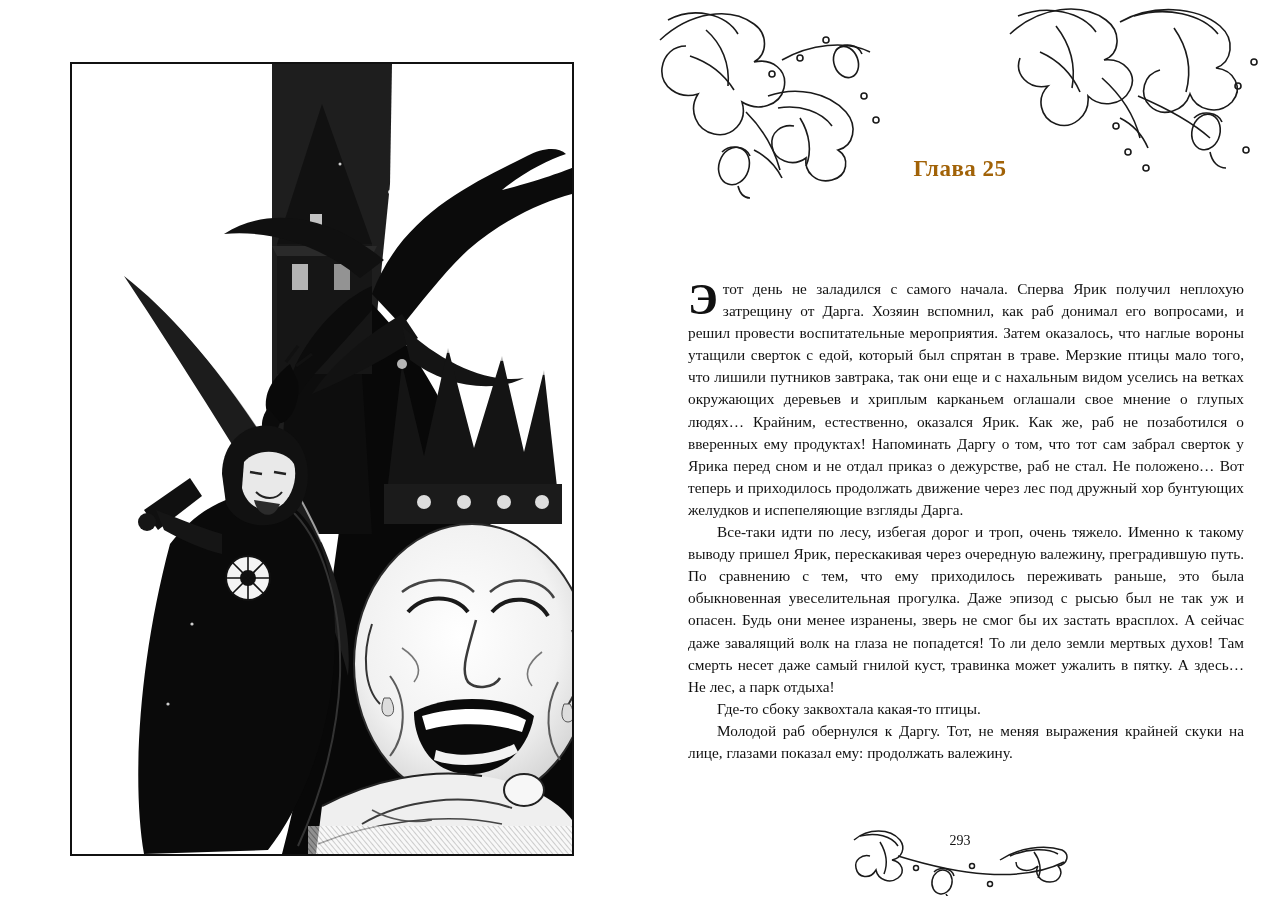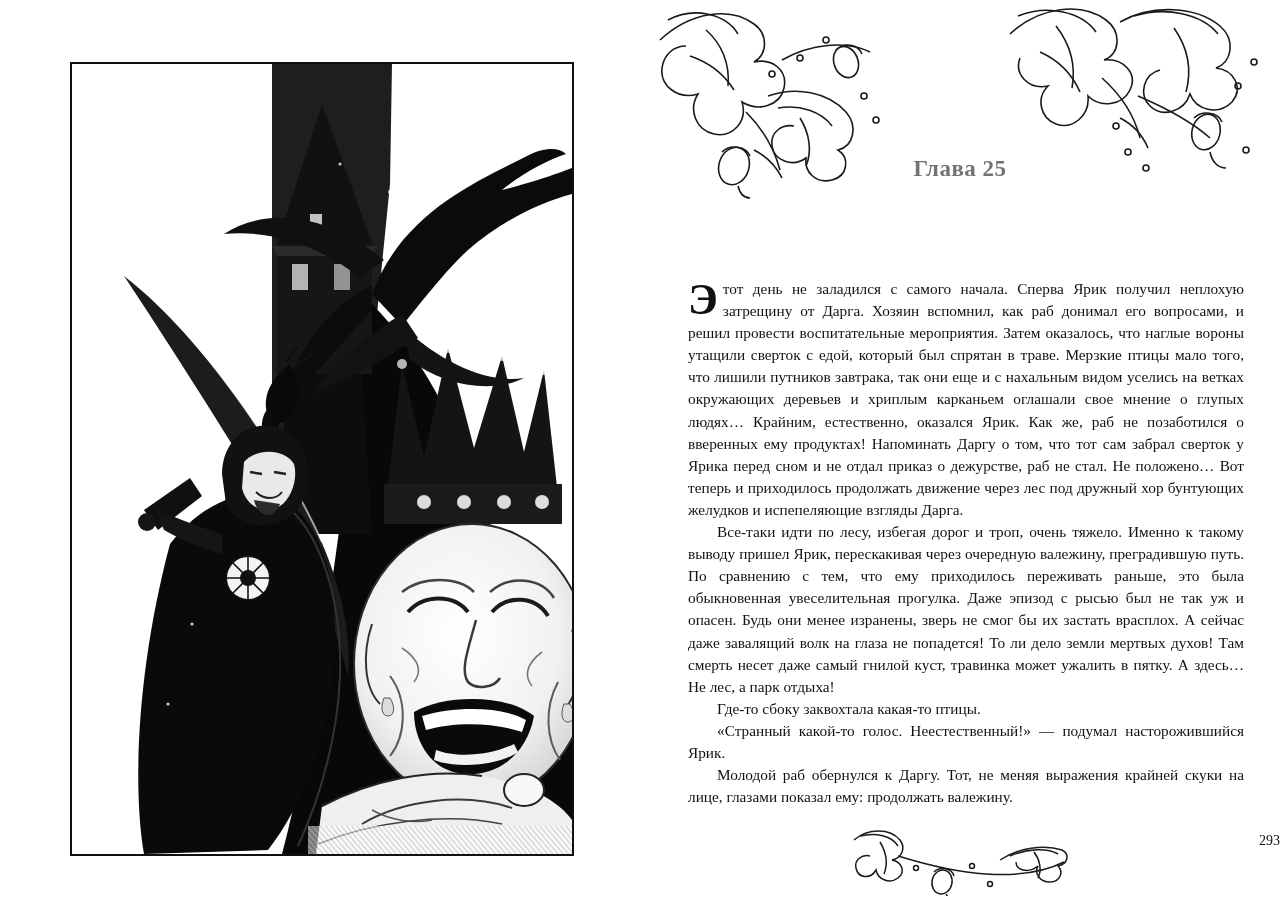--- a/index.html
+++ b/index.html
@@ -68,21 +68,21 @@
   .chapter-title {
     position: absolute;
     left: 0;
     right: 0;
     top: 156px;
     text-align: center;
     font-family: "Liberation Serif", serif;
     font-weight: bold;
     font-size: 23px;
     letter-spacing: 0.5px;
-    color: #737373;
+    color: #a16207;
   }
   .text-column {
     position: absolute;
     left: 48px;
     top: 278px;
     width: 556px;
     font-size: 15.3px;
     line-height: 22.1px;
     text-align: justify;
     text-justify: inter-word;
@@ -103,21 +103,21 @@
     font-size: 44px;
     line-height: 38px;
     padding: 2px 5px 0 0;
     margin-top: 1px;
   }
   .page-number {
     position: absolute;
     left: 0;
     right: 0;
     top: 833px;
-    text-align: right;
+    text-align: center;
     font-size: 14px;
     color: #111;
   }
   .ornament-bottom {
     position: absolute;
     left: 50%;
     margin-left: -110px;
     top: 826px;
     width: 220px;
     height: 70px;
@@ -330,21 +330,20 @@
         </g>
       </svg>
     </div>
 
     <div class="chapter-title">Глава 25</div>
 
     <div class="text-column">
       <p class="first"><span class="dropcap">Э</span><span>тот день не заладился с самого начала. Сперва Ярик получил неплохую затрещину от Дарга. Хозяин вспомнил, как раб донимал его вопросами, и решил провести воспитательные мероприятия. Затем оказалось, что наглые вороны утащили сверток с едой, который был спрятан в траве. Мерзкие птицы мало того, что лишили путников завтрака, так они еще и с нахальным видом уселись на ветках окружающих деревьев и хриплым карканьем оглашали свое мнение о глупых людях… Крайним, естественно, оказался Ярик. Как же, раб не позаботился о вверенных ему продуктах! Напоминать Даргу о том, что тот сам забрал сверток у Ярика перед сном и не отдал приказ о дежурстве, раб не стал. Не положено… Вот теперь и приходилось продолжать движение через лес под дружный хор бунтующих желудков и испепеляющие взгляды Дарга.</span></p>
       <p>Все-таки идти по лесу, избегая дорог и троп, очень тяжело. Именно к такому выводу пришел Ярик, перескакивая через очередную валежину, преградившую путь. По сравнению с тем, что ему приходилось переживать раньше, это была обыкновенная увеселительная прогулка. Даже эпизод с рысью был не так уж и опасен. Будь они менее изранены, зверь не смог бы их застать врасплох. А сейчас даже завалящий волк на глаза не попадется! То ли дело земли мертвых духов! Там смерть несет даже самый гнилой куст, травинка может ужалить в пятку. А здесь… Не лес, а парк отдыха!</p>
       <p>Где-то сбоку заквохтала какая-то птицы.</p>
-      <p>«Странный какой-то голос. Неестественный!» — подумал насторожившийся Ярик.</p>
       <p>Молодой раб обернулся к Даргу. Тот, не меняя выражения крайней скуки на лице, глазами показал ему: продолжать валежину.</p>
     </div>
 
     <div class="ornament-bottom">
       <svg width="220" height="70" viewBox="0 0 220 70" xmlns="http://www.w3.org/2000/svg">
         <g fill="none" stroke="#1a1a1a" stroke-width="1.5">
           <path d="M4 14 C 18 2, 40 2, 50 14 C 56 22, 52 32, 42 34 C 52 36, 56 46, 48 52 C 40 58, 28 54, 26 44 C 20 54, 8 52, 6 42 C 4 34, 12 28, 20 30"></path>
           <path d="M10 10 C 26 6, 42 10, 48 20"></path>
           <path d="M30 16 C 36 26, 38 38, 34 48"></path>
           <path d="M48 30 C 74 38, 104 46, 136 48 C 166 50, 194 46, 214 36"></path>

